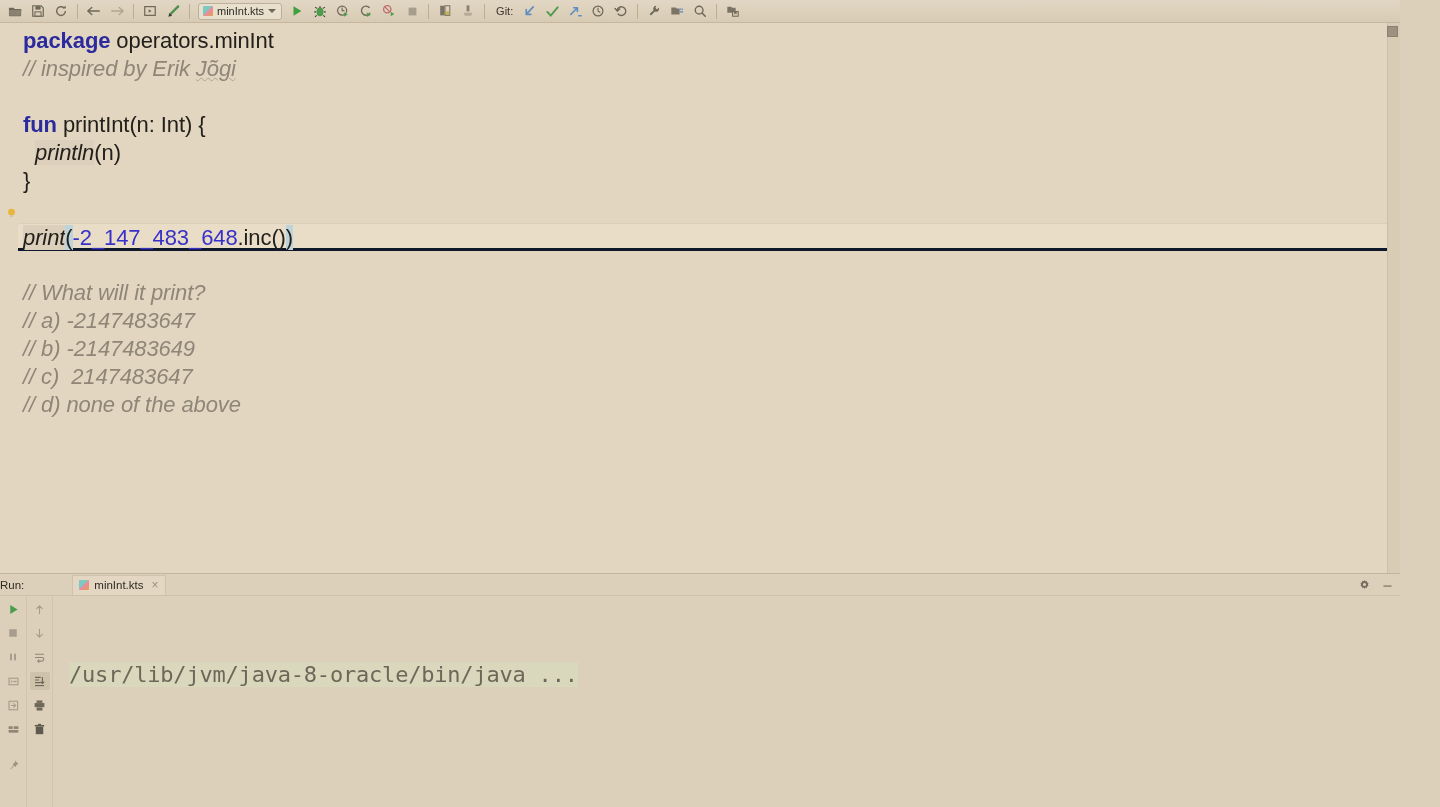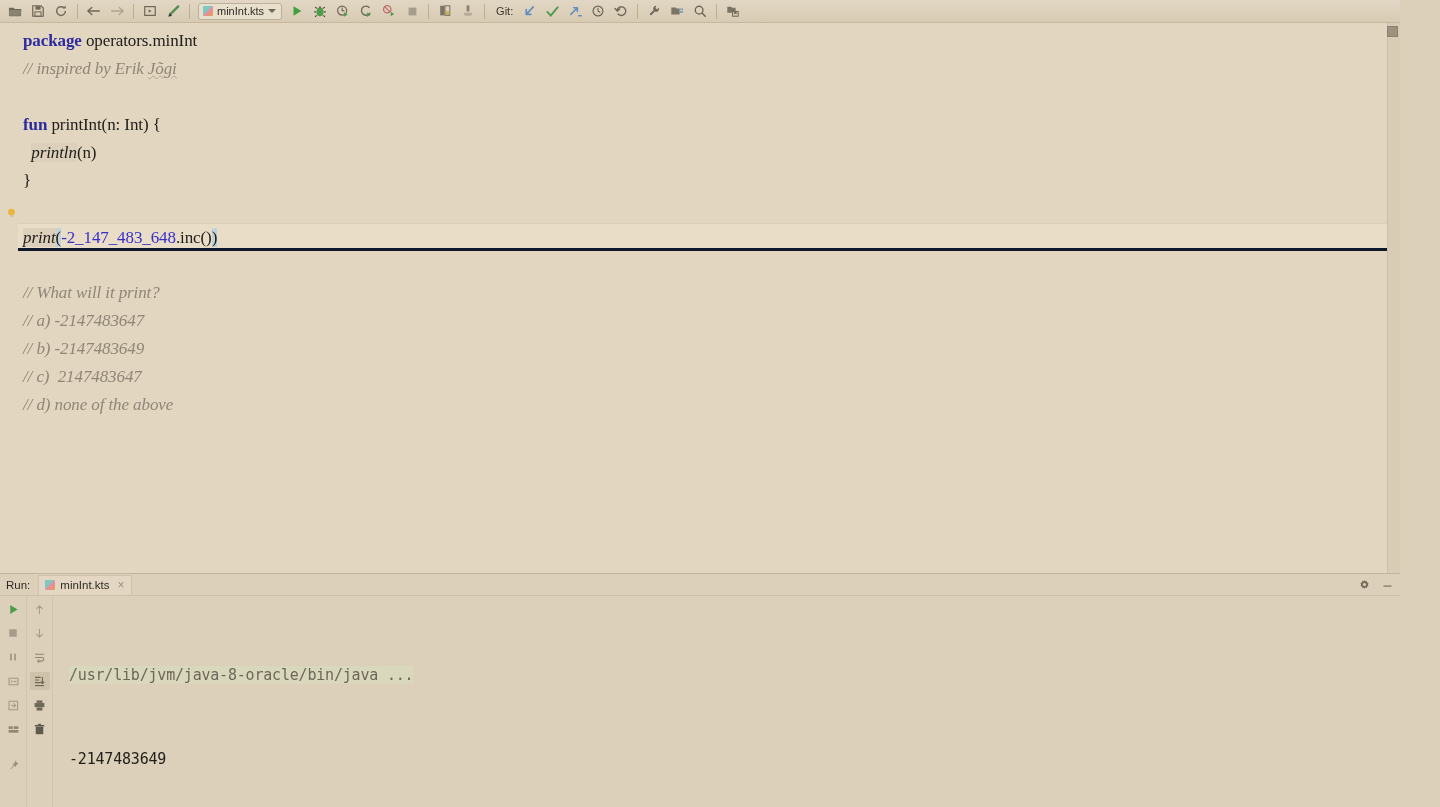--- a/index.html
+++ b/index.html
@@ -90,22 +90,22 @@
   }
   .bulb {
     position: absolute;
     left: 5px;
     width: 13px; height: 13px;
     cursor: pointer;
   }
   .code-area {
     position: relative;
     flex: 1 1 auto;
-    font-family: Liberation Serif, serif;
-    font-size: 17px;
+    font-family: Liberation Sans, sans-serif;
+    font-size: 22px;
     line-height: 28px;
     color: #23201c;
     padding-top: 4px;
     letter-spacing: -0.1px;
     white-space: pre;
   }
   .ln { height: 28px; position: relative; padding-left: 5px; }
   .ln.current {
     background: #e9ddc8;
     border-top: 1px solid #dccfb8;
@@ -145,22 +145,22 @@
     height: 234px; min-height: 234px;
     background: #ddd0ba;
     border-top: 1px solid #c2b59d;
     display: flex; flex-direction: column;
   }
   .run-header {
     height: 22px; min-height: 22px;
     display: flex; align-items: center;
     background: #ddd0ba;
     border-bottom: 1px solid #cec1a9;
-    padding-left: 6px;
     position: relative;
+    gap: 40px;
   }
   .run-label {
     font-size: 11.5px; color: #2f2a23;
     margin-right: 8px;
   }
   .run-tab {
     display: flex; align-items: center; gap: 5px;
     height: 20px; padding: 0 6px;
     background: #e3d7c3;
     border: 1px solid #cfc2aa;
@@ -199,21 +199,21 @@
     display: flex; align-items: center; justify-content: center;
     cursor: pointer; border-radius: 2px;
     flex: 0 0 auto;
   }
   .side-btn.active { background: #cfc2ab; }
   .side-btn.pin { margin-top: 12px; }
   .console {
     flex: 1 1 auto;
     background: #ddd0ba;
     font-family: "DejaVu Sans Mono", "Liberation Mono", monospace;
-    font-size: 15px;
+    font-size: 22px;
     line-height: 28px;
     padding: 9px 0 4px 16px;
     color: #23201c;
     white-space: pre;
     overflow: hidden;
     letter-spacing: -0.2px;
   }
   .c-cmdline { color: #6e6759; background: #d9d8bc; display: inline; }
   .c-out     { color: #23201c; }
 </style>
@@ -538,19 +538,18 @@
           <svg class="ic" width="13" height="13" viewBox="0 0 16 16">
             <rect x="3.4" y="4.4" width="9.2" height="9.4" fill="#5f5a4e"></rect>
             <rect x="2.2" y="2.4" width="11.6" height="1.8" fill="#5f5a4e"></rect>
             <rect x="6.2" y="1" width="3.6" height="1.6" fill="#5f5a4e"></rect>
           </svg>
         </div>
       </div>
 
       <div class="console">
         <div><span class="c-cmdline">/usr/lib/jvm/java-8-oracle/bin/java ...</span></div>
-        <div class="c-out">-2147483649</div>
         
       </div>
     </div>
   </div>
 
 </div>
 
 </body></html>

